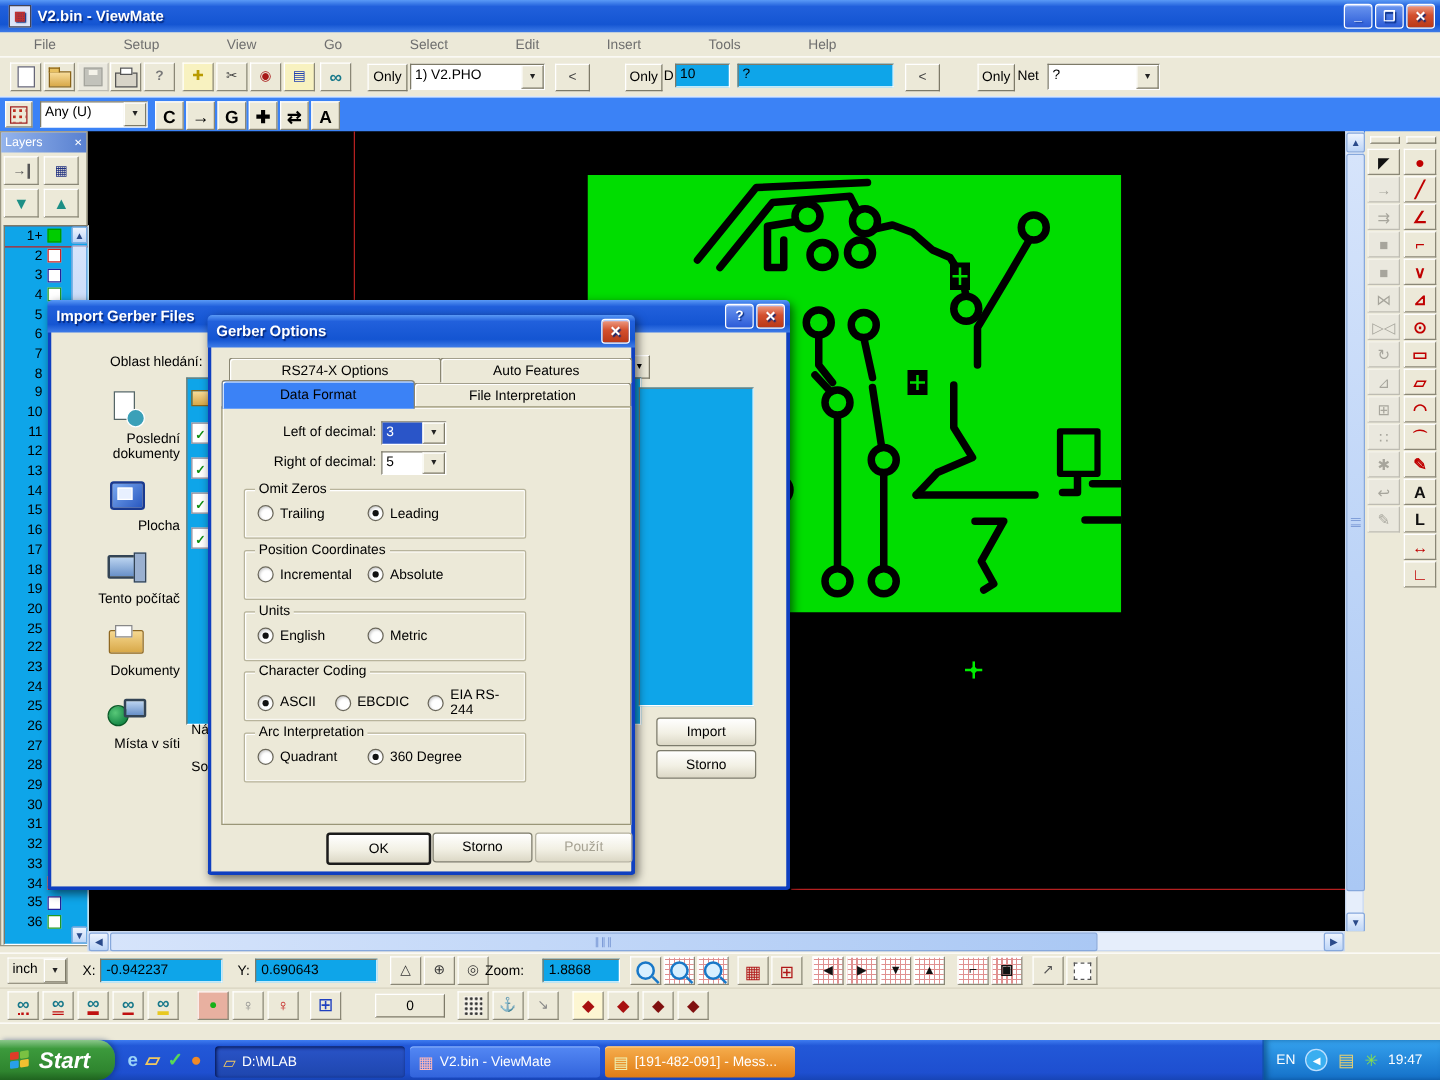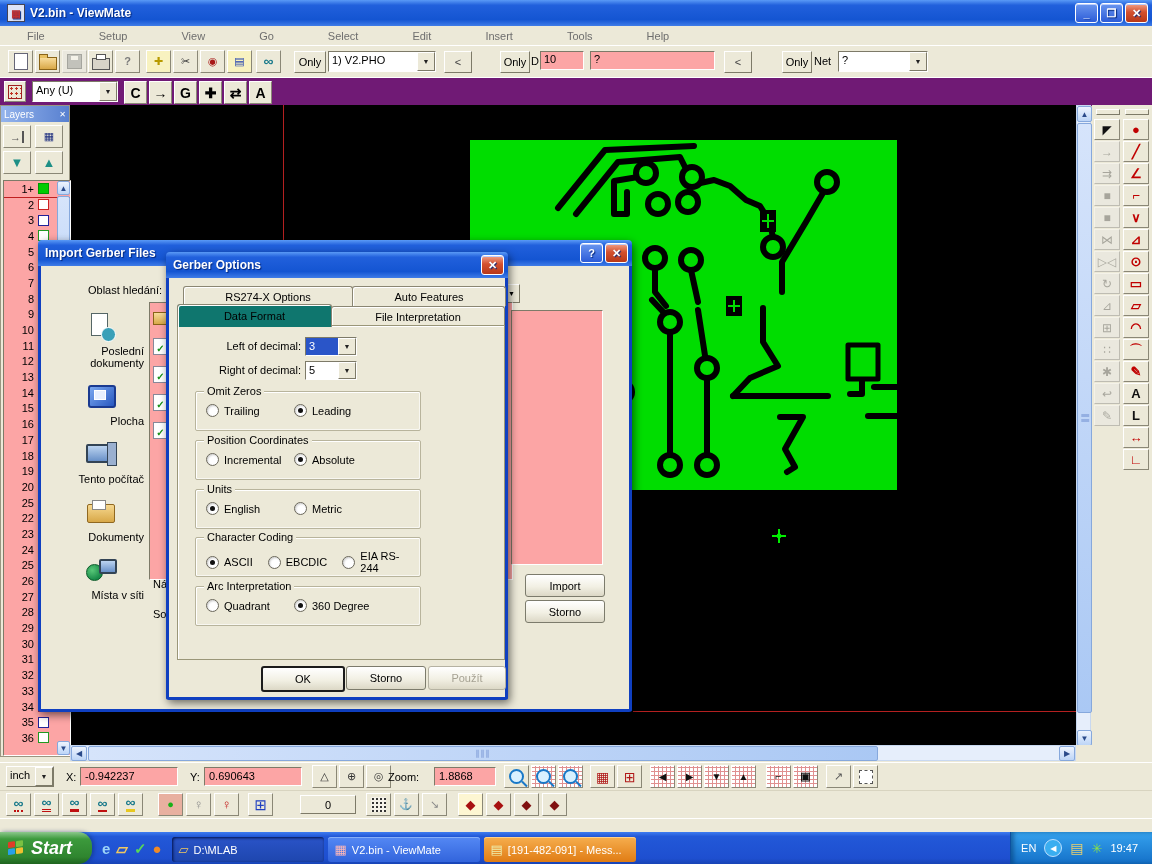--- a/index.html
+++ b/index.html
@@ -2,21 +2,21 @@
 <html><head>
 <meta charset="utf-8">
 <style>
   html,body{margin:0;padding:0}
   body{width:1152px;height:864px;position:relative;overflow:hidden;
        font-family:"Liberation Sans",sans-serif;font-size:11px;background:#ece9d8;color:#000}
   .ab{position:absolute}
   .flex{display:flex;align-items:center}
   
   .raise{border:1px solid;border-color:#fff #7d7a68 #7d7a68 #fff;background:#ece9d8}
-  .sunk{border:1px solid;border-color:#7d7a68 #fff #fff #7d7a68;background:#fca5a5}
+  .sunk{border:1px solid;border-color:#7d7a68 #fff #fff #7d7a68;background:#0ea5e9}
   .tbtn{width:25px;height:23px;display:flex;align-items:center;justify-content:center;
         border:1px solid;border-color:#fff #8a8776 #8a8776 #fff;background:#ece9d8;box-sizing:border-box}
   .dis{opacity:.45;filter:grayscale(.9)}
   
   .xpttl{background:linear-gradient(180deg,#5a9af6 0%,#2160dc 20%,#1455d2 75%,#3f7ce8 100%);
          color:#fff;font-weight:bold;font-size:12px;display:flex;align-items:center;padding:0 4px 0 7px;
          text-shadow:1px 1px 1px #00257a}
   .wbtn{width:21px;height:18px;border-radius:3px;border:1px solid #fff;color:#fff;font-weight:bold;
         display:flex;align-items:center;justify-content:center;font-size:11px;margin-left:2px;
         background:linear-gradient(180deg,#6a96ef,#2c5cd8);box-shadow:inset 0 1px 0 #bcd0ff}
@@ -40,21 +40,21 @@
   .glab{position:absolute;top:-7px;left:8px;background:#ece9d8;padding:0 3px}
   .gopts{position:absolute;left:2px;top:12px;right:2px;display:flex;align-items:center}
   .radio{display:flex;align-items:center;gap:5px;width:88px;padding-left:8px;box-sizing:border-box}
   .g3col .radio{width:auto;margin-right:7px;padding-left:8px}
   .rb{width:11px;height:11px;border-radius:50%;border:1px solid #6a675a;background:#fff;
       box-shadow:inset 1px 1px 2px #0003;position:relative;flex:0 0 auto}
   .rb.on::after{content:"";position:absolute;left:3px;top:3px;width:5px;height:5px;border-radius:50%;background:#111}
   
   .tab{position:absolute;height:19px;background:#ece9d8;border:1px solid #8a8672;border-bottom:none;
        border-radius:3px 3px 0 0;display:flex;align-items:center;justify-content:center;box-shadow:inset 1px 1px 0 #fff}
-  .tab.active{height:22px;z-index:3;background:#0f766e}
+  .tab.active{height:22px;z-index:3;background:#3b82f6}
   
   .sc-tr{background:#e6eefb;border:1px solid #c8d8f0;box-sizing:border-box}
   .sc-th{background:linear-gradient(90deg,#d6e4fb,#aac8f4);border:1px solid #86a8dc;border-radius:2px;box-sizing:border-box}
   .sc-thh{background:linear-gradient(180deg,#d6e4fb,#aac8f4);border:1px solid #86a8dc;border-radius:2px;box-sizing:border-box}
   .sc-ar{background:linear-gradient(180deg,#eef4fe,#bdd5f7);border:1px solid #86a8dc;border-radius:2px;color:#2a4a8a;
          font-size:8px;display:flex;align-items:center;justify-content:center;box-sizing:border-box}
   .grip{color:#6f8fd0;font-size:8px;letter-spacing:1px}
   
   .redgrid{background:repeating-linear-gradient(0deg,transparent 0 3px,#e09090 3px 4px),
                       repeating-linear-gradient(90deg,transparent 0 3px,#e09090 3px 4px),#fff}
@@ -196,21 +196,21 @@
   <span class="ab sunk" style="left:590px;top:5px;width:125px;height:19px;padding:1px 3px;box-sizing:border-box">?</span>
   <span class="ab raise" style="left:724px;top:5px;width:26px;height:20px;text-align:center;line-height:20px;color:#444">&lt;</span>
   <span class="ab raise" style="left:782px;top:5px;width:28px;height:20px;text-align:center;line-height:20px">Only</span>
   <span class="ab" style="left:814px;top:9px">Net</span>
   <div class="ab combo" style="left:838px;top:5px;width:90px;height:21px">
     <span class="val">?</span>
     <span class="da">▼</span>
   </div>
 </div>
 
-<div class="ab" style="left:0;top:77px;width:1152px;height:28px;background:#701a75;border-top:1px solid #fff;border-bottom:1px solid #c8c4b0">
+<div class="ab" style="left:0;top:77px;width:1152px;height:28px;background:#3b82f6;border-top:1px solid #fff;border-bottom:1px solid #c8c4b0">
   <span class="ab tbtn" style="left:4px;top:3px;width:22px;height:21px">
     <span style="width:12px;height:12px;border:1px solid #a02020;background-image:radial-gradient(#c03020 1.2px,transparent 1.4px);background-size:5px 5px"></span>
   </span>
   <div class="ab combo" style="left:32px;top:3px;width:86px;height:21px">
     <span class="val">Any    (U)</span>
     <span class="da">▼</span>
   </div>
   <div class="ab flex" style="left:124px;top:3px;gap:2px">
 
   <span class="tbtn" style="width:23px;font-weight:bold;font-size:14px">

